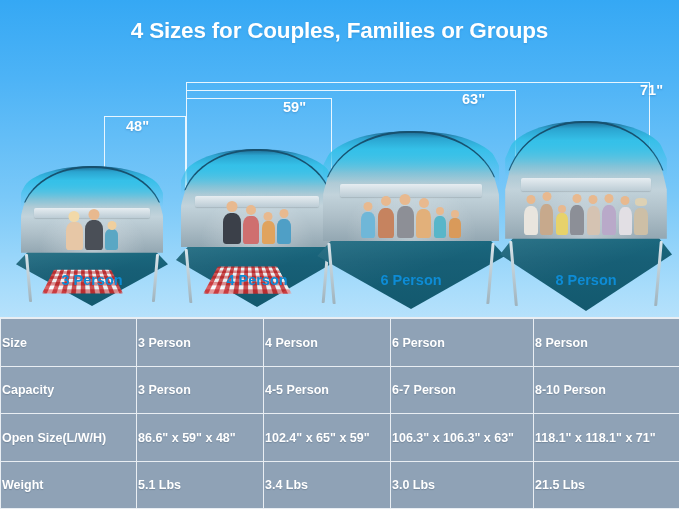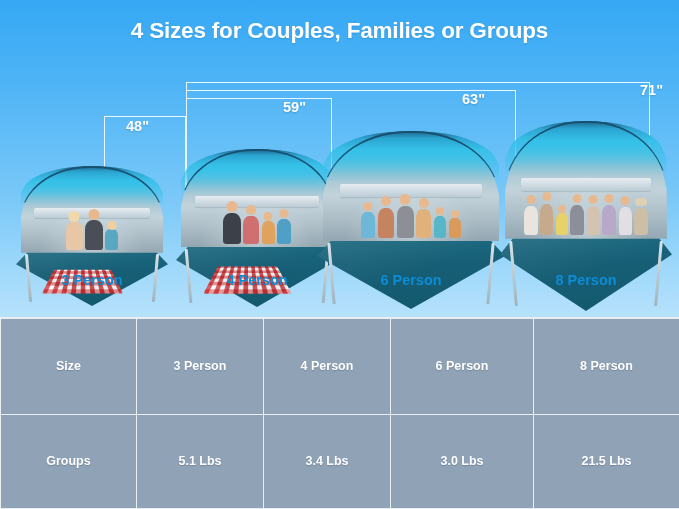--- a/index.html
+++ b/index.html
@@ -161,21 +161,20 @@
     left: 0; top: 317px;
     width: 679px; height: 192px;
     border-collapse: collapse;
     table-layout: fixed;
   }
   #spec-table td {
     background: #8fa2b6;
     color: #ffffff;
     font-size: 12.5px;
     font-weight: bold;
-    text-align: center;
     vertical-align: middle;
     border: 1.5px solid #e9eef3;
     padding: 2px 1px;
     text-shadow: 0 1px 1px rgba(40,60,80,0.25);
     white-space: nowrap;
     overflow: hidden;
   }
   #spec-table td.rowhead { font-size: 12.5px; }
   #spec-table tr:first-child td { border-top: 2px solid #e9eef3; }
 </style>
@@ -336,21 +335,35 @@
     </colgroup>
     <tbody>
       <tr>
         <td class="rowhead">Size</td>
         <td>3 Person</td>
         <td>4 Person</td>
         <td>6 Person</td>
         <td>8 Person</td>
       </tr>
       <tr>
-        <td class="rowhead">Groups</td>
+        <td class="rowhead">Capacity</td>
+        <td>3 Person</td>
+        <td>4-5 Person</td>
+        <td>6-7 Person</td>
+        <td>8-10 Person</td>
+      </tr>
+      <tr>
+        <td class="rowhead">Open Size(L/W/H)</td>
+        <td>86.6" x 59" x 48"</td>
+        <td>102.4" x 65" x 59"</td>
+        <td>106.3" x 106.3" x 63"</td>
+        <td>118.1" x 118.1" x 71"</td>
+      </tr>
+      <tr>
+        <td class="rowhead">Weight</td>
         <td>5.1 Lbs</td>
         <td>3.4 Lbs</td>
         <td>3.0 Lbs</td>
         <td>21.5 Lbs</td>
       </tr>
     </tbody>
   </table>
 
 </div>
 

